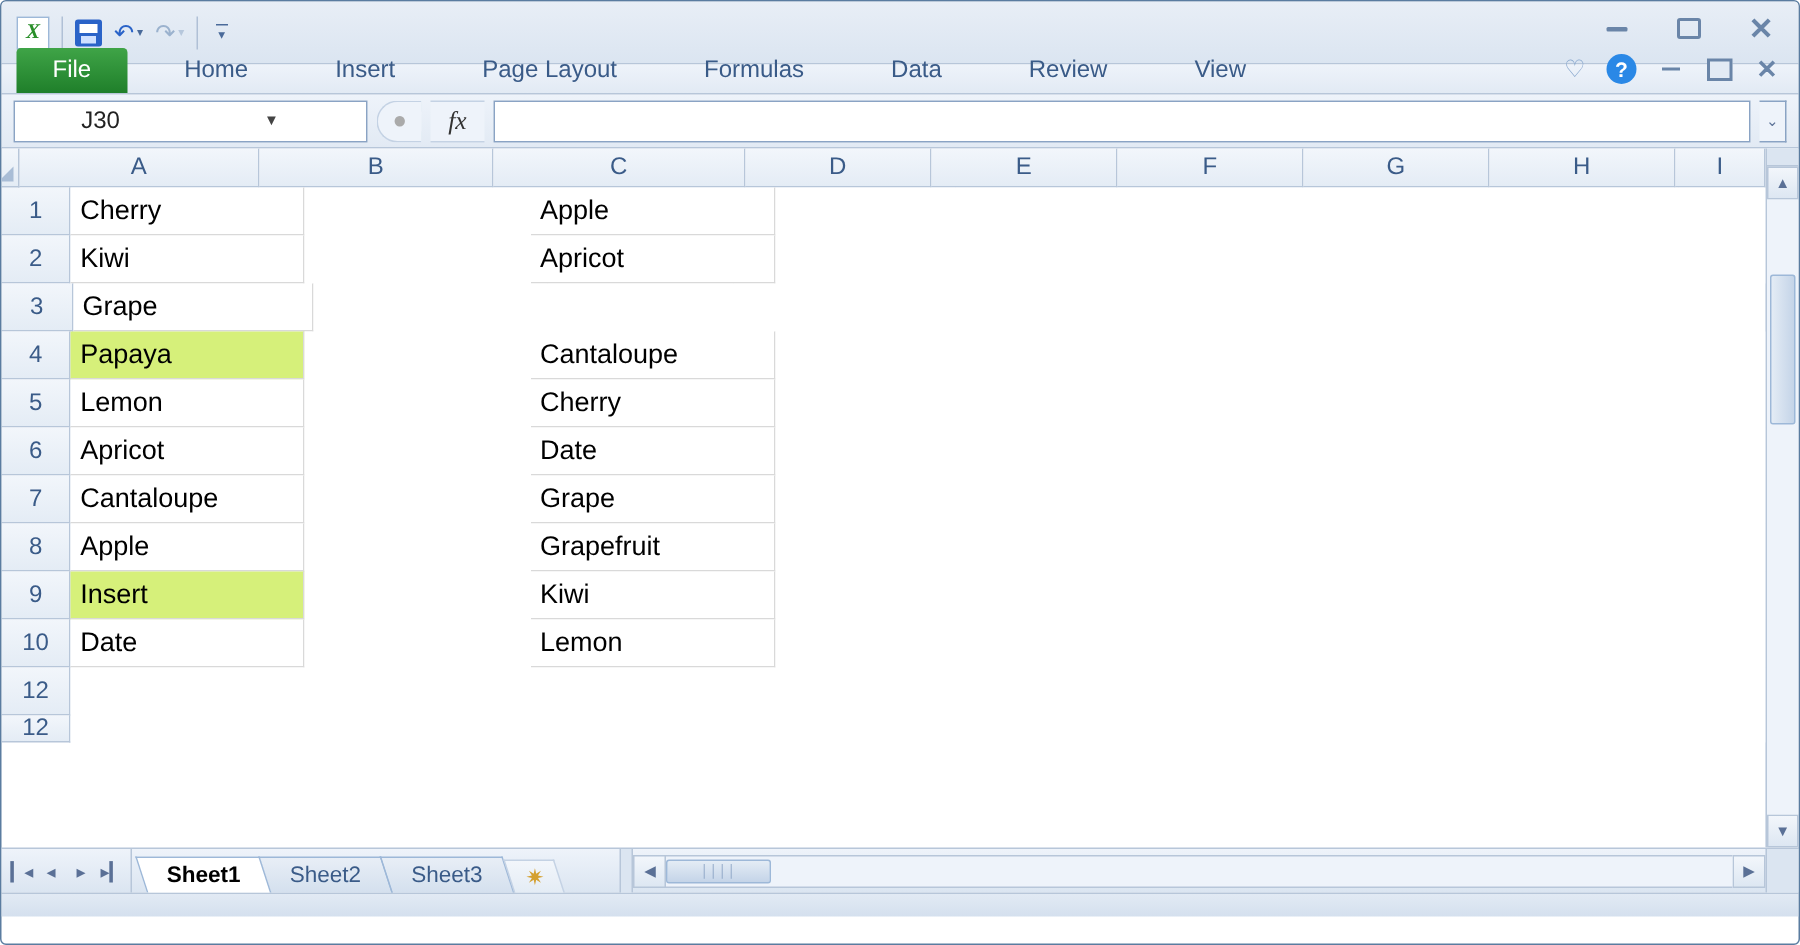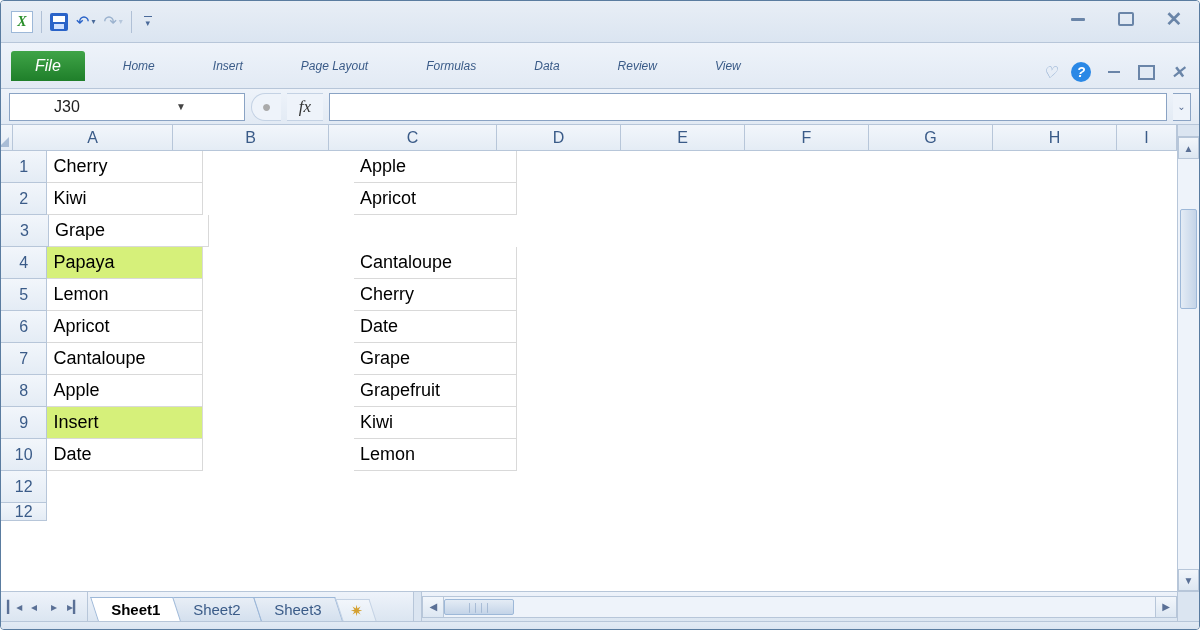--- a/index.html
+++ b/index.html
@@ -20,23 +20,23 @@
   .qat-dd { font-size:9px; color:#4a6a9a; margin-left:4px; display:flex; flex-direction:column; align-items:center; gap:1px;}
   .qat-dd .bar{ width:8px; height:1px; background:#4a6a9a;}
   .title-text { position:absolute; left:0; right:0; text-align:center; font-size:17px; color:#3a5b88; pointer-events:none; }
   .win-controls { position:absolute; right:12px; top:8px; display:flex; gap:22px; }
   .win-btn { width:26px; height:20px; color:#6a85a8; display:flex; align-items:center; justify-content:center; font-size:16px;}
   .win-min::before{content:""; width:14px; height:3px; background:#6a85a8; border-radius:1px;}
   .win-max{border:2.5px solid #6a85a8; width:16px; height:14px; border-radius:2px;}
   .win-close{font-size:20px; font-weight:bold;}
 
   
-  .ribbon { height:46px; background:linear-gradient(#eef3fa,#e2eaf4); display:flex; align-items:center; border-bottom:1px solid #b7c6d9; position:relative;font-style:italic;}
+  .ribbon { height:20px; background:linear-gradient(#eef3fa,#e2eaf4); display:flex; align-items:flex-end; border-bottom:1px solid #b7c6d9; position:relative;}
   .file-tab { background:linear-gradient(#3fa447,#1f7f2a); color:#fff; height:30px; padding:0 24px; display:flex; align-items:center; font-size:16px; margin-left:10px; margin-bottom:0; border-top-left-radius:3px; border-top-right-radius:3px;}
-  .tab { height:30px; padding:0 20px; display:flex; align-items:center; font-size:12px; color:#3a5b88; margin-left:18px; cursor:pointer;}
+  .tab { height:30px; padding:0 20px; display:flex; align-items:center; font-size:16px; color:#3a5b88; margin-left:18px; cursor:pointer;}
   .ribbon-right { position:absolute; right:12px; bottom:6px; display:flex; gap:14px; align-items:center;}
   .heart-icon { color:#8aa8ce; font-size:16px;}
   .help-icon { width:20px; height:20px; border-radius:50%; background:#2a88e6; color:#fff; display:flex; align-items:center; justify-content:center; font-size:14px; font-weight:bold;}
   .rib-min::before{content:""; width:12px; height:2px; background:#6a85a8;}
   .rib-max{border:2px solid #6a85a8; width:13px; height:11px; position:relative;}
   .rib-max::after{content:""; position:absolute; right:-4px; top:-4px; width:13px; height:11px; border:2px solid #6a85a8; background:#e2eaf4;}
   .rib-close{font-size:17px; color:#6a85a8; font-weight:bold;}
   .rib-btn{ width:18px; height:16px; display:flex; align-items:center; justify-content:center;}
 
   

